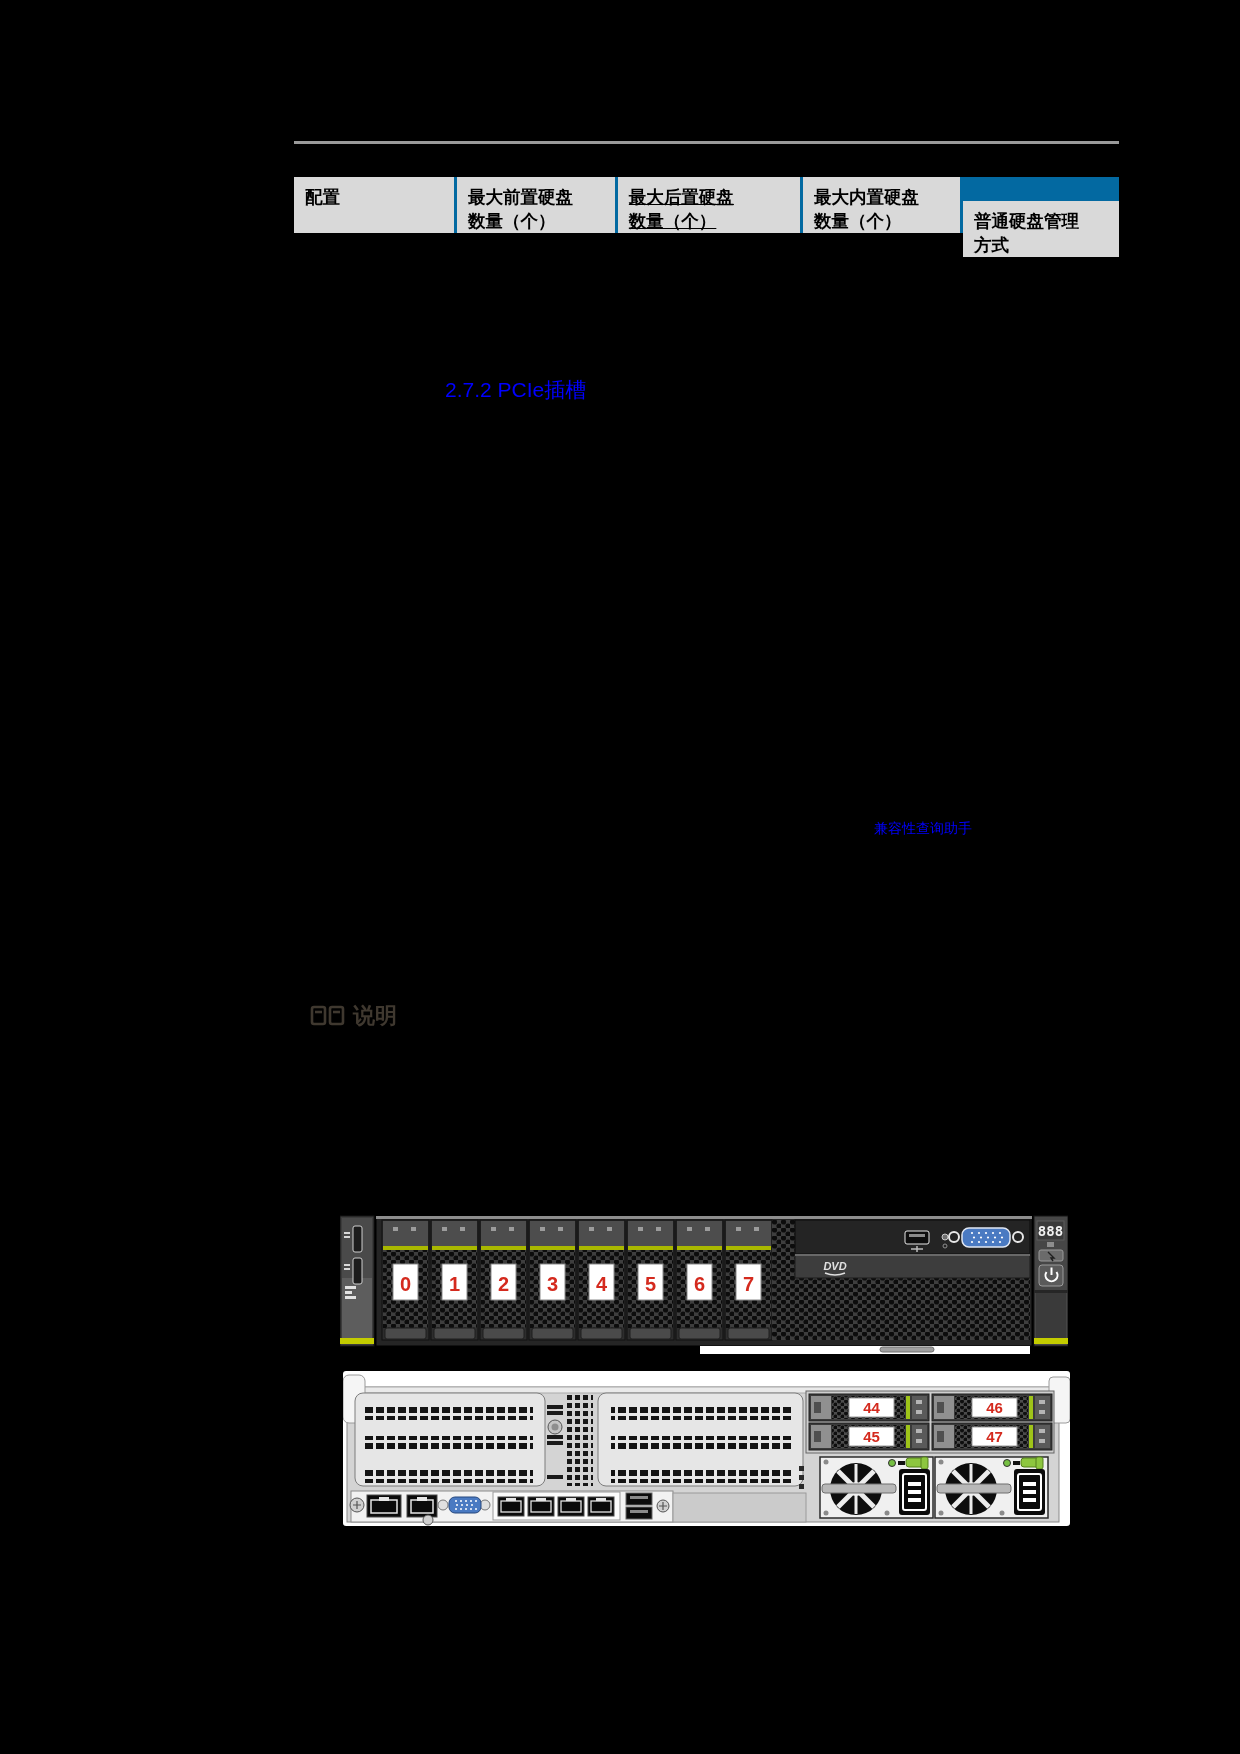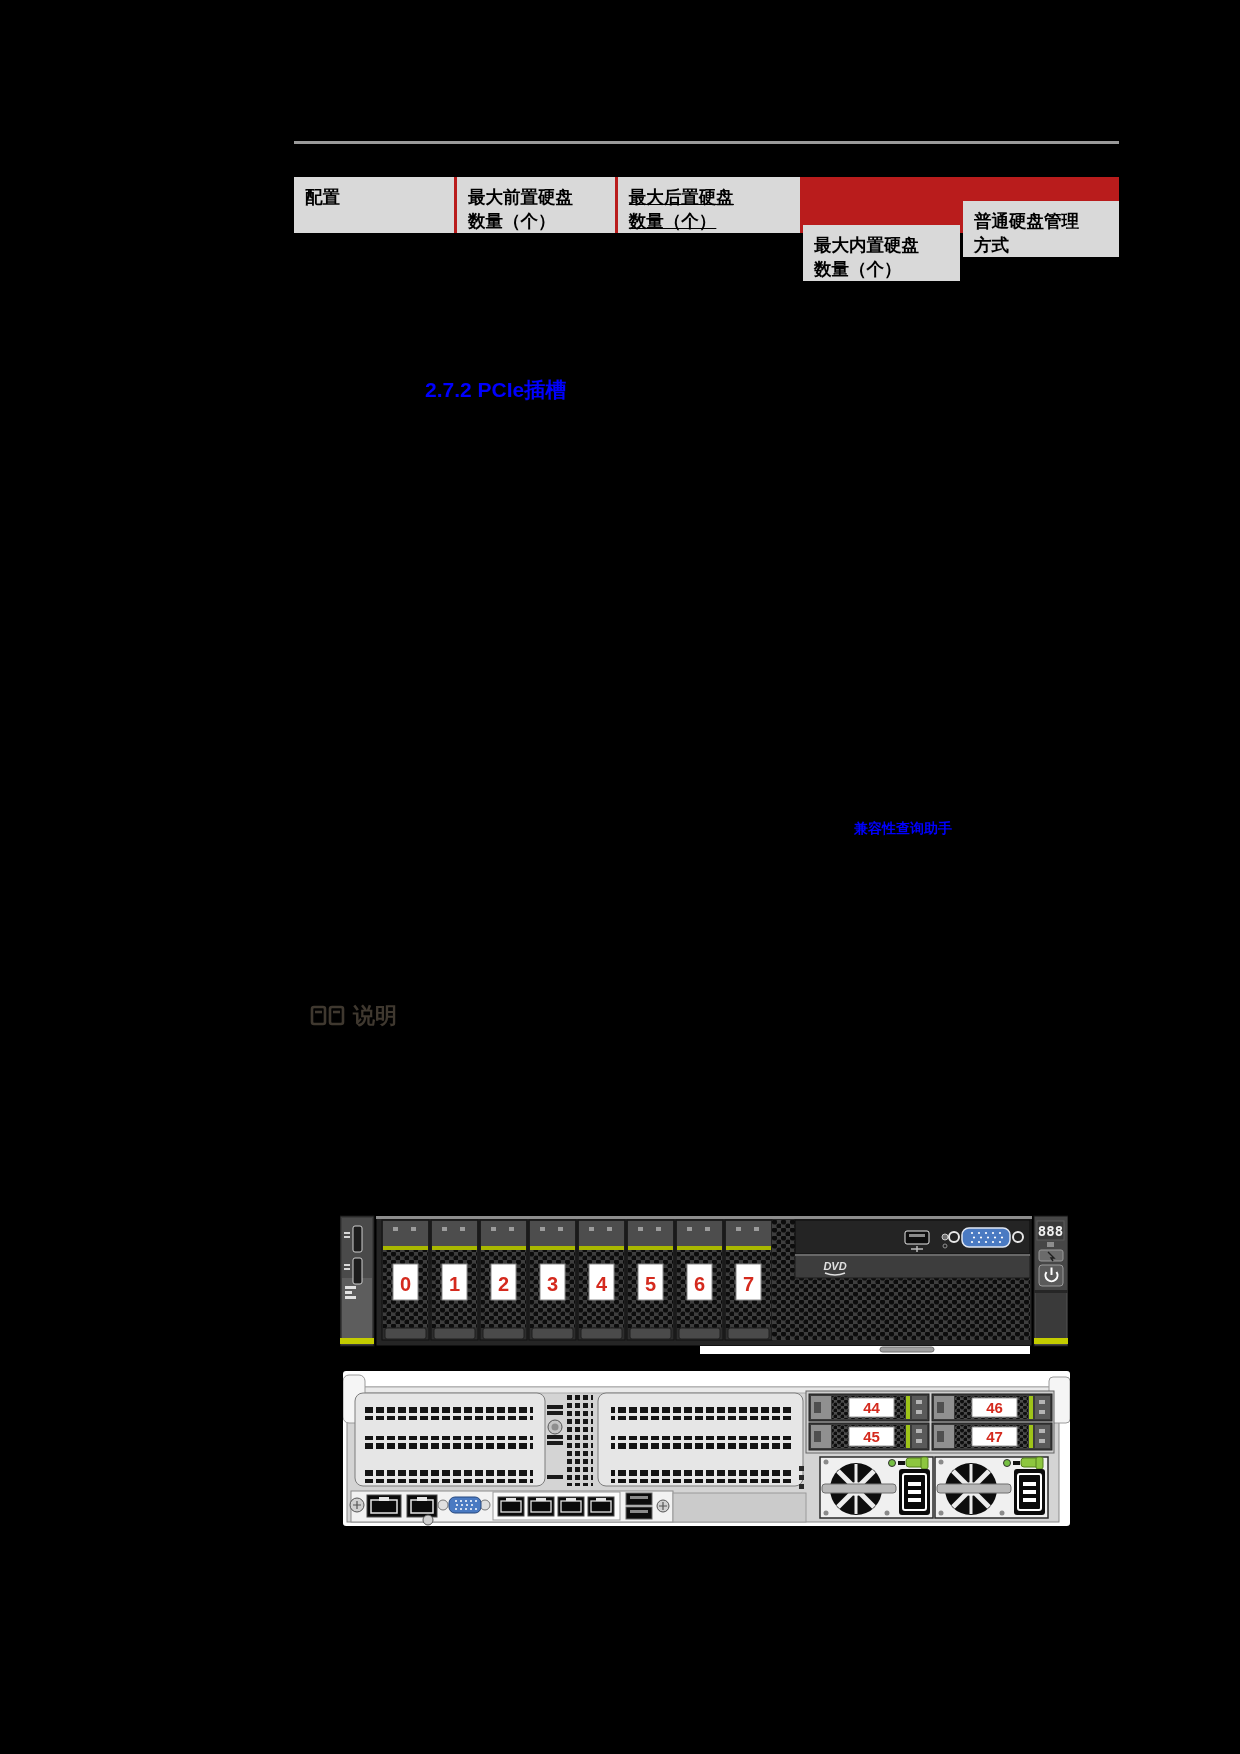--- a/index.html
+++ b/index.html
@@ -1,26 +1,26 @@
 <!DOCTYPE html>
 <html><head>
 <meta charset="utf-8">
 <style>
   html,body{margin:0;padding:0;background:#000;}
   #page{position:relative;width:1240px;height:1754px;background:#000;overflow:hidden;
         font-family:"Liberation Sans",sans-serif;}
   
   #tbl-topline{position:absolute;left:294px;top:141px;width:825px;height:3px;background:#9a9a9a;}
-  #tbl{position:absolute;left:294px;top:177px;width:825px;height:56px;display:flex;gap:3px;background:#b91c1c;}
+  #tbl{position:absolute;left:294px;top:177px;width:825px;height:56px;display:flex;gap:3px;background:#0369a1;}
   .th{background:#d9d9d9;color:#000;font-weight:bold;font-size:17.5px;line-height:24px;
       padding:8px 0 0 11px;box-sizing:border-box;height:56px;}
   .th span{display:block;max-width:112px;}
-  .th.c0{width:165px;} .th.c1{width:163px;} .th.c2{width:188px;text-decoration:underline;} .th.c3{width:162px;margin-top:48px;} .th.c4{width:161px;margin-top:24px;}
+  .th.c0{width:165px;} .th.c1{width:163px;} .th.c2{width:188px;text-decoration:underline;} .th.c3{width:162px;} .th.c4{width:161px;margin-top:24px;}
   
-  .doclink{position:absolute;color:#0000ff;font-weight:bold;white-space:nowrap;}
+  .doclink{position:absolute;color:#0000ff;font-weight:normal;white-space:nowrap;margin-left:20px;}
   #lnk-pcie{left:425px;top:376px;font-size:21px;}
   #lnk-compat{left:854px;top:820px;font-size:14px;}
   
   #note{position:absolute;left:310px;top:1001px;display:flex;align-items:center;gap:7px;}
   #note .txt{color:#3f382f;font-weight:bold;font-size:22px;}
   svg text{font-family:"Liberation Sans",sans-serif;}
   .fig{position:absolute;}
   #fig-front{left:340px;top:1212px;}
   #fig-rear{left:343px;top:1371px;}
 </style>

